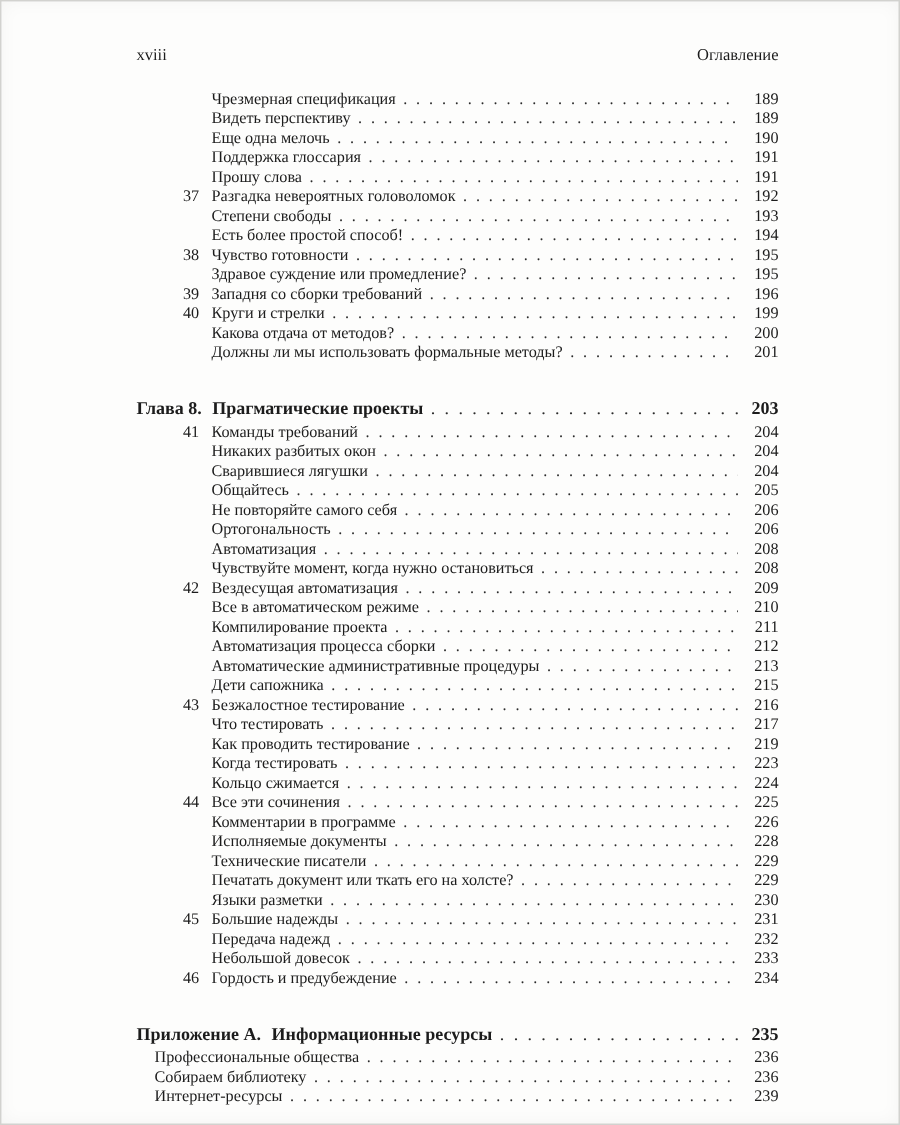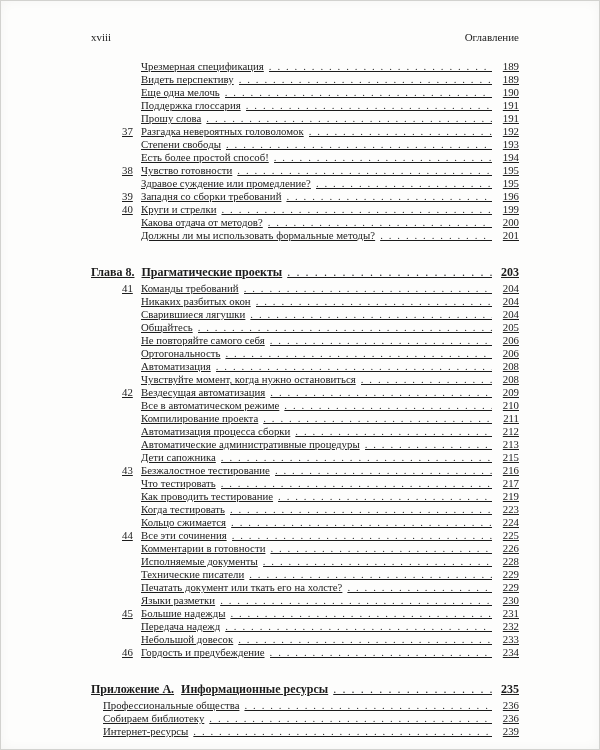--- a/index.html
+++ b/index.html
@@ -27,21 +27,20 @@
     margin-bottom: 17px;
   }
   .toc { width: 100%; }
   .row {
     display: flex;
     align-items: center;
     font-size: 10.8px;
     line-height: 13px;
     height: 13px;
     white-space: nowrap;
-    text-decoration: underline;
   }
   .row .num { flex: none; }
   .row.numbered { padding-left: 31px; }
   .row.numbered .num { width: 19px; }
   .row.sub  { padding-left: 50px; }
   .row.sub2 { padding-left: 12px; }
   .row.heading {
     font-weight: 700;
     font-size: 12px;
     line-height: 15px;
@@ -256,21 +255,21 @@
         <span class="dots"></span>
         <span class="pagenum">224</span>
       </div>
       <div class="row numbered">
         <span class="num">44</span>
         <span class="label">Все эти сочинения</span>
         <span class="dots"></span>
         <span class="pagenum">225</span>
       </div>
       <div class="row sub">
-        <span class="label">Комментарии в готовности</span>
+        <span class="label">Комментарии в программе</span>
         <span class="dots"></span>
         <span class="pagenum">226</span>
       </div>
       <div class="row sub">
         <span class="label">Исполняемые документы</span>
         <span class="dots"></span>
         <span class="pagenum">228</span>
       </div>
       <div class="row sub">
         <span class="label">Технические писатели</span>

